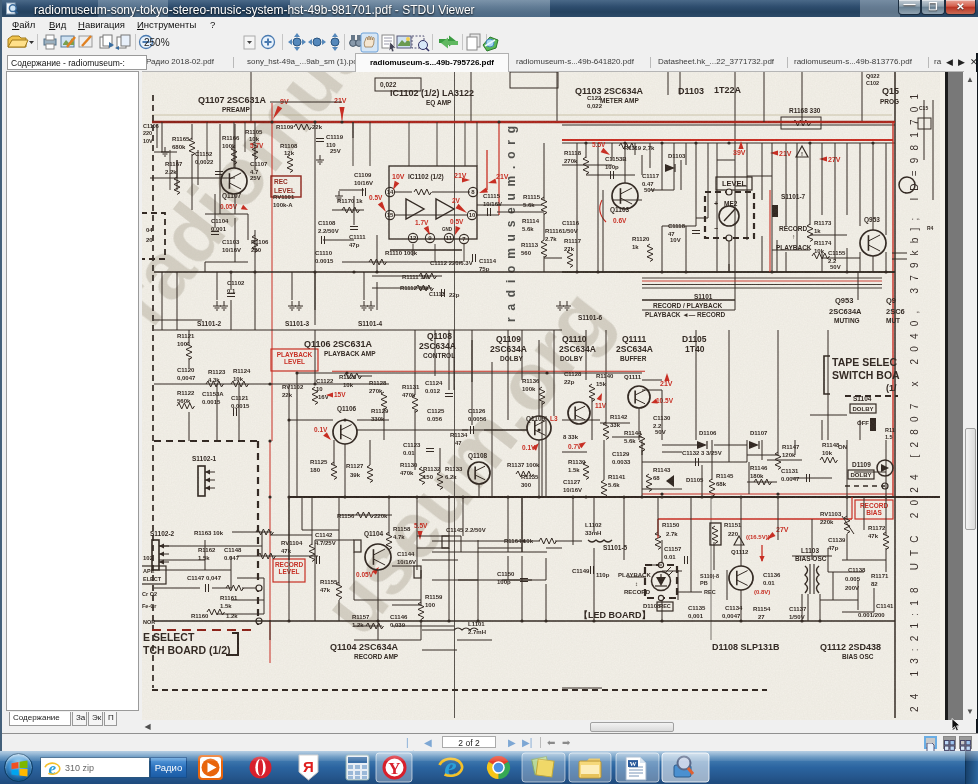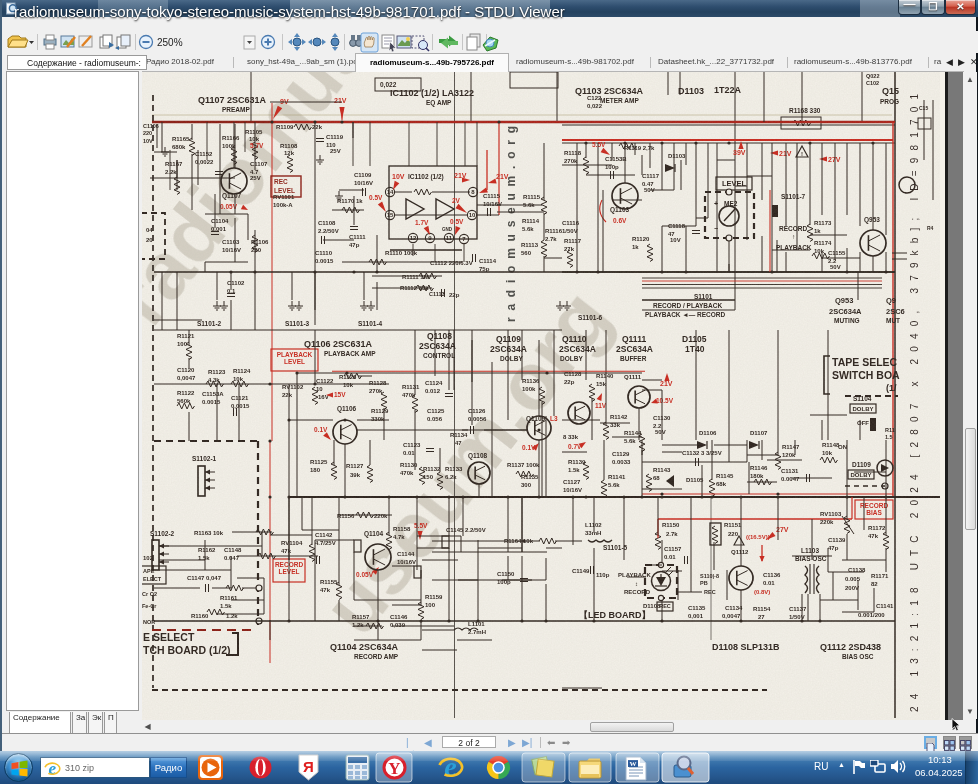--- a/index.html
+++ b/index.html
@@ -3,47 +3,47 @@
 <style>
 html,body{margin:0;padding:0;width:978px;height:784px;overflow:hidden;font-family:"Liberation Sans",sans-serif;background:#eef2f5}
 *{box-sizing:border-box}
 #app{position:absolute;left:0;top:0;width:978px;height:751px;background:#f0f0f0;border-left:2px solid #44607a;border-right:2px solid #10161c}
 
 #titlebar{position:absolute;left:0;top:0;width:978px;height:17px;background:linear-gradient(180deg,#4a6988 0%,#2e4d6e 40%,#24425f 70%,#2c4a68 100%);}
 #titlebar .patch1{position:absolute;left:96px;top:0;width:70px;height:17px;background:linear-gradient(180deg,#8aa0b4,#5f7d97);opacity:.55}
 #titlebar .patch2{position:absolute;left:288px;top:0;width:260px;height:17px;background:linear-gradient(180deg,#9db0c0,#627f99);opacity:.6}
 #titlebar .patch3{position:absolute;left:858px;top:0;width:40px;height:17px;background:#b9c3cb;opacity:.4}
 #title-ico{position:absolute;left:4px;top:2px;width:13px;height:13px}
-#title-txt{position:absolute;left:12px;top:3px;font-size:15px;color:#fff;text-shadow:0 1px 2px #000;white-space:nowrap}
+#title-txt{position:absolute;left:32px;top:3px;font-size:12px;color:#fff;text-shadow:0 1px 2px #000;white-space:nowrap}
 .winbtn{position:absolute;top:0;height:15px;border:1px solid #1c2e40;border-top:none;border-radius:0 0 4px 4px;box-shadow:inset 0 1px 0 rgba(255,255,255,.5)}
 #btn-min{left:896px;width:23px;background:linear-gradient(180deg,#c3cdd5,#8fa1af 45%,#688092 50%,#91a3b1)}
 #btn-max{left:919px;width:24px;background:linear-gradient(180deg,#c3cdd5,#8fa1af 45%,#688092 50%,#91a3b1)}
 #btn-cls{left:943px;width:31px;background:linear-gradient(180deg,#e8a598,#d55f4c 45%,#b93322 50%,#c96a54)}
 .winbtn span{position:absolute;left:0;right:0;top:0;bottom:0;color:#fff;font-size:10px;font-weight:bold;text-align:center;line-height:13px;text-shadow:0 1px 1px #333}
 #btn-min span{line-height:8px;font-size:12px}
 
 #menubar{position:absolute;left:2px;top:17px;width:974px;height:14px;background:#f0f0f0;font-size:9.5px;color:#111}
 #menubar span{position:absolute;top:2px}
 #menubar u{text-decoration:underline}
 
 #toolbar{position:absolute;left:2px;top:31px;width:974px;height:22px;background:#f0f0f0}
-#zoomtxt{position:absolute;left:153px;top:6px;font-size:10px;color:#222}
+#zoomtxt{position:absolute;left:140px;top:6px;font-size:10px;color:#222}
 
 #tabstrip{position:absolute;left:140px;top:53px;width:822px;height:19px;background:#f0f0f0;border-bottom:1px solid #b5b5b5}
 .dtab{position:absolute;top:4px;font-size:8px;color:#3a3a3a;white-space:nowrap}
 .dsep{position:absolute;top:4px;width:1px;height:11px;background:#b9b9b9}
 #activetab{position:absolute;left:213px;top:0px;width:154px;height:19px;background:#fafafa;border:1px solid #b0b0b0;border-bottom:none}
 #activetab div{margin-top:4px;text-align:center;font-size:8px;font-weight:bold;color:#000}
 .tabnav{position:absolute;top:4px;font-size:9px;color:#222}
 
 #side-outer{position:absolute;left:0;top:53px;width:140px;height:675px;background:#f0f0f0}
-#side-head{position:absolute;left:5px;top:2px;width:140px;height:15px;background:#fff;border:1px solid #9a9a9a;font-size:8.5px;color:#111;padding:2px 0 0 19px;white-space:nowrap;overflow:hidden}
+#side-head{position:absolute;left:5px;top:2px;width:140px;height:15px;background:#fff;border:1px solid #9a9a9a;font-size:8.5px;color:#111;padding:2px 0 0 3px;white-space:nowrap;overflow:hidden}
 #side-body{position:absolute;left:4px;top:18px;width:133px;height:640px;background:#fff;border:1px solid #9a9a9a}
 #side-tabs{position:absolute;left:7px;top:659px;height:15px;font-size:8px;color:#222}
-.stab{position:absolute;top:0;height:22px;background:#f5f5f5;border:1px solid #999;border-top:none;padding:1px 3px 0 3px;white-space:nowrap;overflow:hidden}
+.stab{position:absolute;top:0;height:14px;background:#f5f5f5;border:1px solid #999;border-top:none;padding:1px 3px 0 3px;white-space:nowrap;overflow:hidden}
 
 #viewport{position:absolute;left:140px;top:72px;width:821px;height:648px;background:#787878;overflow:hidden}
 #page{position:absolute;left:0;top:0;width:803px;height:648px;background:#f4f1e9}
 #pageedge{position:absolute;left:803px;top:0;width:3px;height:648px;background:#1c1c1c}
 
 #vscroll{position:absolute;left:961px;top:72px;width:14px;height:647px;background:#f0f0f0}
 #vthumb{position:absolute;left:962.5px;top:428px;width:11px;height:102px;background:linear-gradient(90deg,#f2f2f2,#dcdcdc);border:1px solid #a0a0a0;border-radius:2px}
 .varrow{position:absolute;left:961px;width:14px;height:15px;background:#f0f0f0;color:#505050;font-size:8px;text-align:center;line-height:15px}
 #hscroll{position:absolute;left:140px;top:720px;width:821px;height:13px;background:#f0f0f0}
 #hthumb{position:absolute;left:588px;top:721.5px;width:84px;height:10px;background:linear-gradient(180deg,#f2f2f2,#dadada);border:1px solid #a0a0a0;border-radius:2px}
@@ -80,20 +80,27 @@
   </div>
   <div class="winbtn" id="btn-min">
       <span>—</span>
     </div>
   <div class="winbtn" id="btn-max">
       <span>❐</span>
     </div>
   <div class="winbtn" id="btn-cls">
       <span>✕</span>
     </div>
+  <div id="menubar">
+    <span style="left:8px"><u>Ф</u>айл</span>
+    <span style="left:45px"><u>В</u>ид</span>
+    <span style="left:74px"><u>Н</u>авигация</span>
+    <span style="left:133px"><u>И</u>нструменты</span>
+    <span style="left:206px">?</span>
+  </div>
   <div id="toolbar">
    <svg width="974" height="22" viewBox="0 0 974 22">
     <g>
      <path d="M4 8 l4 -3 h7 l2 2 h5 v9 h-18 z" fill="#f0c24a" stroke="#a07818"></path>
      <path d="M4 16 l4 -7 h16 l-3 7 z" fill="#ffe08a" stroke="#a07818"></path>
      <path d="M25 10 l5 0 -2.5 3 z" fill="#333"></path>
      <rect x="33" y="3" width="1" height="16" fill="#c5c5c5"></rect>
      <g transform="translate(38,3)">
             <rect x="2" y="5" width="12" height="6" fill="#9ab0c0" stroke="#51708a"></rect>
             <rect x="4" y="1" width="8" height="5" fill="#fff" stroke="#888"></rect>
@@ -176,21 +183,21 @@
     </g>
    </svg>
    <div id="zoomtxt">250%</div>
   </div>
   <div id="tabstrip">
     <div class="dtab" style="left:4px">Радио 2018-02.pdf</div>
     <div class="dsep" style="left:91px"></div>
     <div class="dtab" style="left:105px">sony_hst-49a_...9ab_sm (1).pdf</div>
     <div class="dtab" style="left:370px;color:#888"></div>
     <div class="dsep" style="left:366px"></div>
-    <div class="dtab" style="left:374px">radiomuseum-s...49b-981702.pdf</div>
+    <div class="dtab" style="left:374px">radiomuseum-s...49b-641820.pdf</div>
     <div class="dsep" style="left:508px"></div>
     <div class="dtab" style="left:516px">Datasheet.hk_...22_3771732.pdf</div>
     <div class="dsep" style="left:645px"></div>
     <div class="dtab" style="left:652px">radiomuseum-s...49b-813776.pdf</div>
     <div class="dsep" style="left:786px"></div>
     <div class="dtab" style="left:792px">ra</div>
     <div class="tabnav" style="left:804px">◀</div>
     <div class="tabnav" style="left:816px">▶</div>
     <div class="tabnav" style="left:828px">✕</div>
     <div id="activetab">
@@ -1494,35 +1501,17 @@
           <rect x="4" y="5" width="10" height="7" fill="#2a5a9a"></rect>
           <text x="9" y="11" font-size="7" font-weight="bold" fill="#fff" text-anchor="middle" font-family="Liberation Serif">W</text>
         </g>
    <g transform="translate(482,4)">
           <rect x="2" y="10" width="17" height="12" rx="2" fill="#4a90d0" stroke="#2a5a8a"></rect>
           <circle cx="12" cy="8" r="6.5" fill="#c8d4e8" stroke="#5a6a8a" stroke-width="2"></circle>
           <line x1="16" y1="13" x2="21" y2="19" stroke="#e06030" stroke-width="3"></line>
         </g>
   </g>
 </svg>
-<div id="tray">
-  <span class="z" style="left:8px;top:10px">RU</span>
-  <span class="z" style="left:32px;top:10px;font-size:7px">▲</span>
-  <svg class="z" style="left:46px;top:8px" width="14" height="16" viewBox="0 0 14 16">
-        <path d="M2 1 v14" stroke="#fff" stroke-width="1.6"></path>
-        <path d="M3 2 h5 l2 2 h3 v5 h-4 l-2 -2 h-4z" fill="#fff"></path>
-      </svg>
-  <svg class="z" style="left:64px;top:9px" width="16" height="14" viewBox="0 0 16 14">
-        <rect x="5" y="4" width="10" height="8" rx="1" fill="none" stroke="#fff" stroke-width="1.6"></rect>
-        <rect x="0" y="0" width="8" height="6" rx="1" fill="#1e4a7c" stroke="#fff" stroke-width="1.4"></rect>
-      </svg>
-  <svg class="z" style="left:84px;top:8px" width="16" height="15" viewBox="0 0 16 15">
-        <path d="M1 5 h3 l4 -4 v13 l-4 -4 h-3z" fill="#fff"></path>
-        <path d="M10 4 a5 5 0 0 1 0 7 M12.5 2 a8 8 0 0 1 0 11" fill="none" stroke="#fff" stroke-width="1.4"></path>
-      </svg>
-  <span class="z" style="left:122px;top:3px;font-size:9.5px">10:13</span>
-  <span class="z" style="left:109px;top:16px;font-size:9.5px">06.04.2025</span>
-</div>
 <div id="showdesk"></div>
 </div>
 <svg style="position:absolute;left:951px;top:718px;z-index:50" width="11" height="15" viewBox="0 0 11 15">
     <path d="M1 0.5 L1 11 L3.7 8.6 L5.5 13 L7.4 12 L5.6 7.9 L9 7.7 Z" fill="#111" stroke="#fff" stroke-width="0.8"></path>
   </svg>
 
 </body></html>

